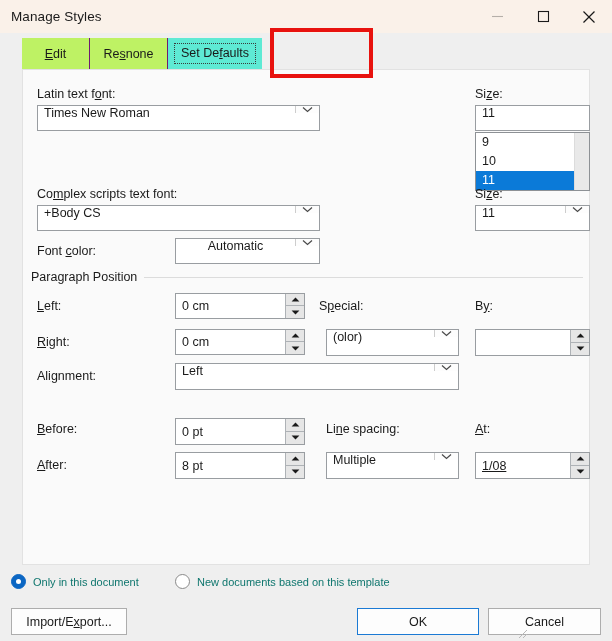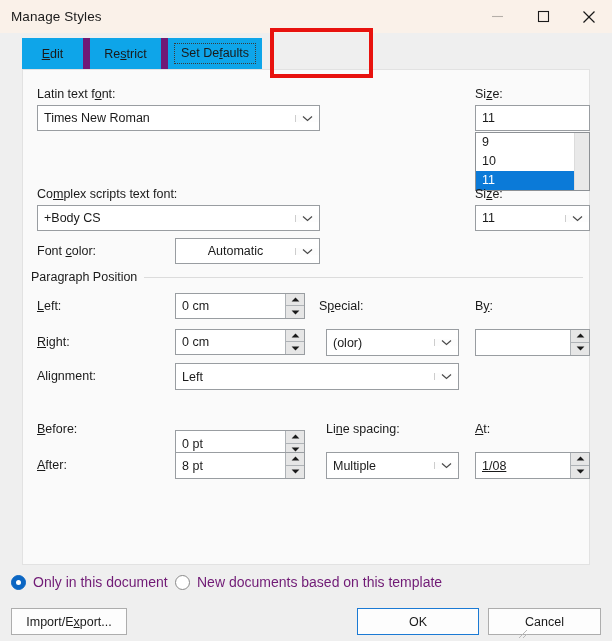--- a/index.html
+++ b/index.html
@@ -45,29 +45,29 @@
 
   
   #tabstrip {
     position: absolute; left: 22px; top: 38px;
     height: 31px;
     display: flex;
     align-items: stretch;
     z-index: 3;
   }
   .tab {
-    background: #0ea5e9;
-    border-right: 7px solid #701a75;
+    background: #bef264;
+    border-right: 1px solid #701a75;
     display: flex; align-items: center; justify-content: center;
     font-size: 12.5px;
     color: #1a1a1a;
     padding: 0 2px;
   }
   .tab.sel {
-    background: #0ea5e9;
+    background: #5eead4;
     border-right: 1px solid #dcdcdc;
     text-align: center;
   }
   .tab .lab { position: relative; }
   .tab.sel .inner {
     border: 1px dotted #3a3a3a;
     padding: 2px 6px 3px 6px;
   }
   #tab-edit      { width: 68px; }
   #tab-recommend { width: 112px; }
@@ -84,21 +84,21 @@
   }
 
   
   .lbl { position: absolute; font-size: 12.5px; color: #1a1a1a; white-space: nowrap; }
   .u { text-decoration: underline; text-underline-offset: 1px; }
 
   .combo {
     position: absolute;
     background: #ffffff;
     border: 1px solid #999da1;
-    display: flex; align-items: center;
+    display: flex; align-items: flex-start;
   }
   .combo .val {
     flex: 1 1 auto;
     display: flex; align-items: center;
     padding: 0 6px;
     font-size: 12.5px;
     color: #1a1a1a;
     overflow: hidden; white-space: nowrap;
   }
   .combo .val.center { justify-content: center; }
@@ -175,21 +175,21 @@
   .radio .dot {
     width: 15px; height: 15px; border-radius: 50%;
     border: 1px solid #8a8a8a; background: #fff;
     display: flex; align-items: center; justify-content: center;
     margin-right: 7px;
   }
   .radio.on .dot { border: 1px solid #0b66c3; background: #0b66c3; }
   .radio.on .dot::after {
     content: ""; width: 5px; height: 5px; border-radius: 50%; background: #fff;
   }
-  .radio .rlab { font-size: 14px; color: #701a75; white-space: nowrap; }
+  .radio .rlab { font-size: 11px; color: #0f766e; white-space: nowrap; }
 
   .btn {
     position: absolute;
     background: #fdfdfd;
     border: 1px solid #adadad;
     display: flex; align-items: center; justify-content: center;
     font-size: 12.5px; color: #1a1a1a;
   }
   .btn.default { border: 1px solid #1b7ad4; }
 
@@ -226,21 +226,21 @@
         </span>
       </div>
     </div>
   </div>
 
   <div id="tabstrip">
     <div class="tab" id="tab-edit">
       <span class="lab"><span class="u">E</span><span>dit</span></span>
     </div>
     <div class="tab" id="tab-restrict">
-      <span class="lab"><span>Re</span><span class="u">s</span><span>trict</span></span>
+      <span class="lab"><span>Re</span><span class="u">s</span><span>none</span></span>
     </div>
     <div class="tab sel" id="tab-setdef">
       <span class="inner">
         <span>Set De</span><span class="u">f</span><span>aults</span>
       </span>
     </div>
   </div>
 
   <div id="annot"></div>
 
@@ -391,21 +391,21 @@
         <svg width="11" height="7" viewBox="0 0 11 7">
             <polyline points="1,1.5 5.5,5.5 10,1.5" fill="none" stroke="#4a4a4a" stroke-width="1.2"></polyline>
           </svg>
       </div>
     </div>
 
 
     <div class="lbl" style="left:14px; top:352px;">
       <span class="u">B</span><span>efore:</span>
     </div>
-    <div class="spin" style="left:152px; top:360px; width:130px; height:27px;text-align:center;">
+    <div class="spin" style="left:152px; top:348px; width:130px; height:27px;text-align:center;">
       <div class="val">0 pt</div>
       <div class="btns">
         <div class="sb up">
             <svg width="9" height="5" viewBox="0 0 9 5">
               <polygon points="4.5,0.4 8.4,4.6 0.6,4.6" fill="#1a1a1a"></polygon>
             </svg>
           </div>
         <div class="sb down">
             <svg width="9" height="5" viewBox="0 0 9 5">
               <polygon points="4.5,4.6 0.6,0.4 8.4,0.4" fill="#1a1a1a"></polygon>

